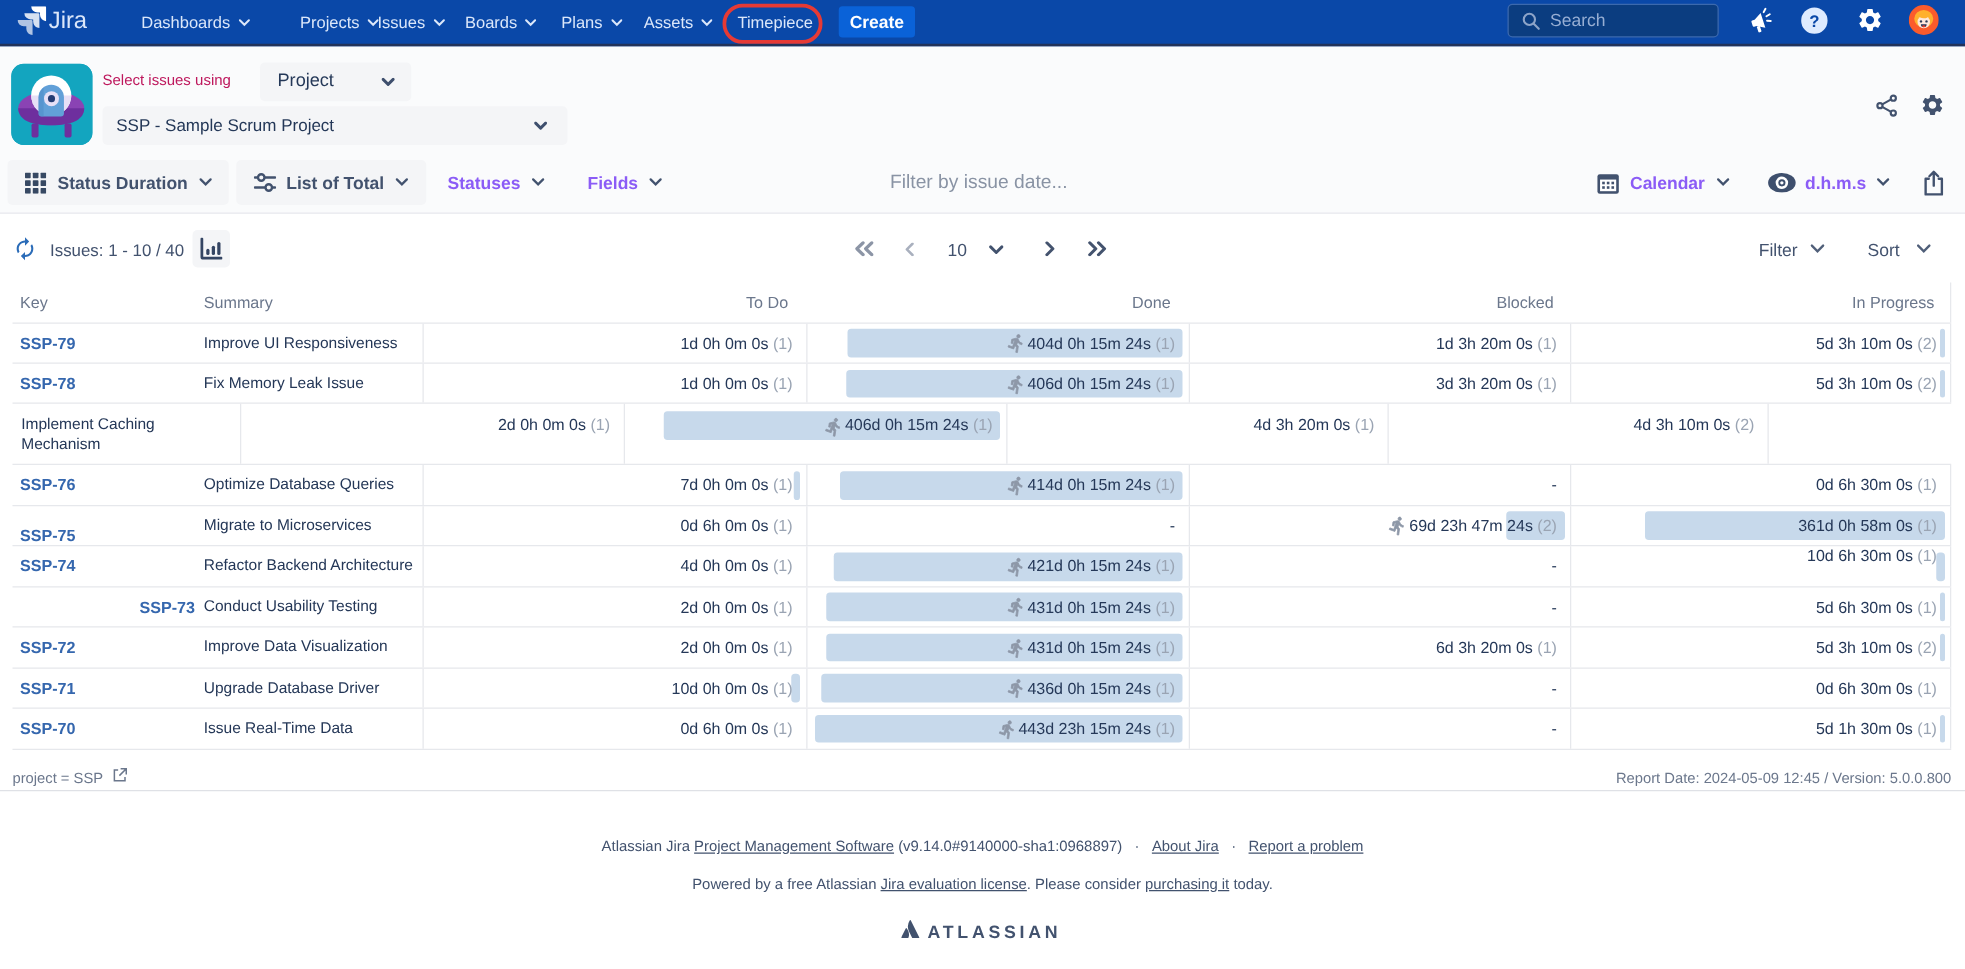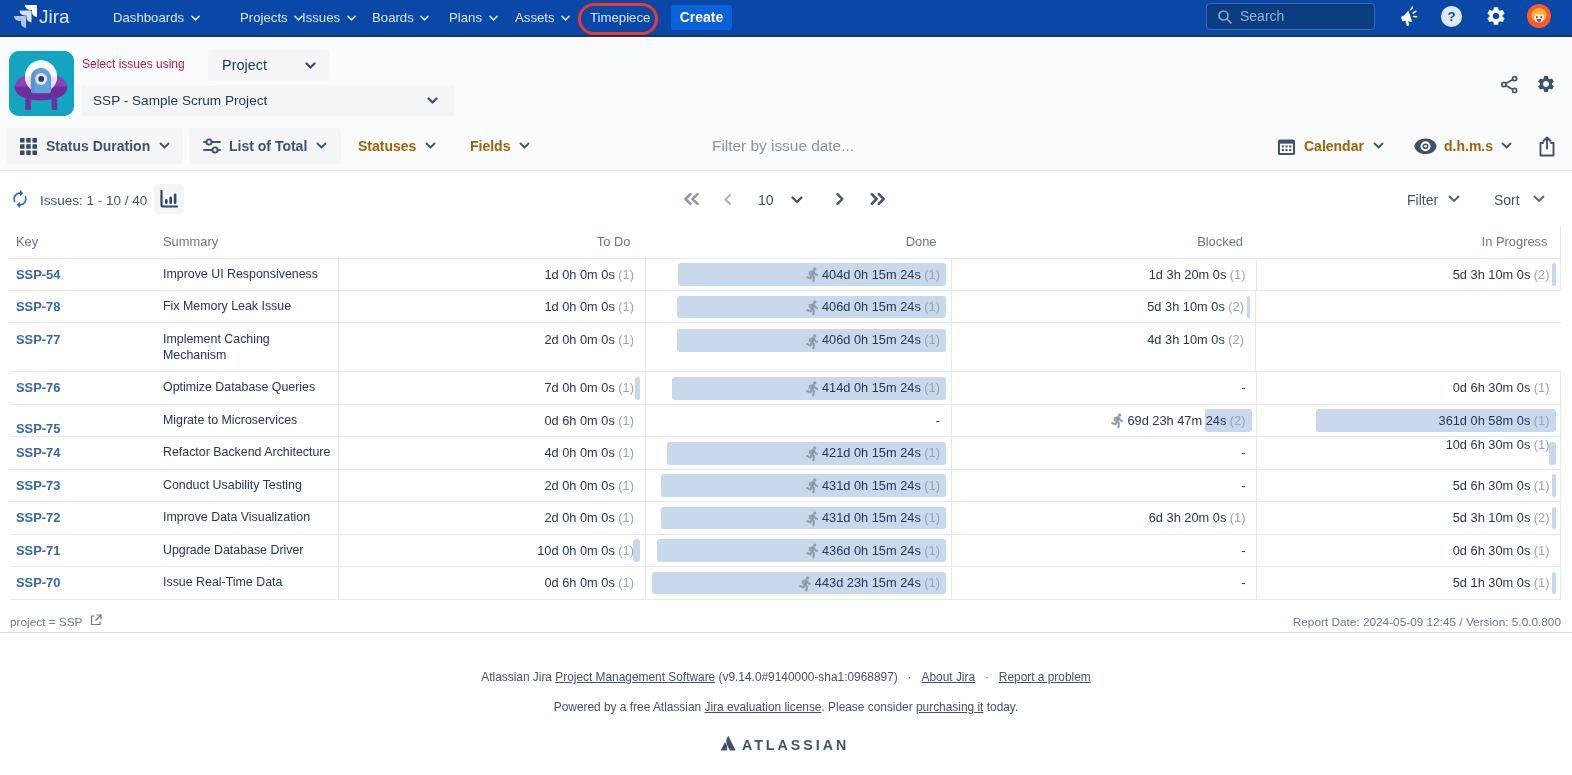--- a/index.html
+++ b/index.html
@@ -19,21 +19,21 @@
 
 #appicon { position:absolute; left:9px; top:51px; width:65px; height:65px; border-radius:10px; background:#13a5bf; }
 #selusing { position:absolute; left:82px; top:57px; font-size:12px; color:#be185d; }
 .drop { position:absolute; background:#f4f5f7; border-radius:4px; color:#243858; font-size:14.5px; }
 #drop1 { left:208px; top:50px; width:121px; height:31px; line-height:31px; padding-left:14px; }
 #drop2 { left:82px; top:85px; width:372px; height:31px; line-height:31px; padding-left:11px; font-size:13.6px; }
 .dchev { position:absolute; top:0; }
 
 
 .pill { position:absolute; top:128px; height:36px; background:#f4f5f7; border-radius:4px; display:flex; align-items:center; color:#42526e; font-size:14px; font-weight:bold; }
-.tlabel { position:absolute; top:128px; height:36px; display:flex; align-items:center; color:#a16207; font-size:14px; font-weight:bold; }
+.tlabel { position:absolute; top:128px; height:36px; display:flex; align-items:center; color:#8b5cf6; font-size:14px; font-weight:bold; }
 #fdate { position:absolute; left:712px; top:128px; height:36px; line-height:36px; color:#8993a4; font-size:15.4px; }
 
 
 .pgel { position:absolute; color:#42526e; font-size:14px; }
 
 
 #tbl { position:absolute; left:10px; top:226px; width:1551px; }
 .trow { display:flex; border-bottom:1px solid #e6e8ec; }
 .c { position:relative; }
 .ck { width:146px; padding-left:6px; }
@@ -287,21 +287,21 @@
       <div class="trow hdr" style="height:32.6px;">
         <div class="c ck" style="display:flex;align-items:center;">Key</div>
         <div class="c cs" style="display:flex;align-items:center;">Summary</div>
         <div class="c c1" style="display:flex;align-items:center;justify-content:flex-end;padding-right:14px;">To Do</div>
         <div class="c c2" style="display:flex;align-items:center;justify-content:flex-end;padding-right:14px;">Done</div>
         <div class="c c3" style="display:flex;align-items:center;justify-content:flex-end;padding-right:13px;">Blocked</div>
         <div class="c c4" style="display:flex;align-items:center;justify-content:flex-end;padding-right:12.5px;">In Progress</div>
       </div>
       <div class="trow" style="height:32.4px;">
         <div class="c ck" style="display:flex;align-items:center;">
-          <span class="key">SSP-54</span>
+          <span class="key">SSP-79</span>
         </div>
         <div class="c cs sum" style="display:flex;align-items:center;">
           <span style="white-space:nowrap">Improve UI Responsiveness</span>
         </div>
         <div class="c cd c1">
           <div class="dtx" style="align-items:center;">
             <span class="dur">1d 0h 0m 0s <span class="cnt">(1)</span></span>
           </div>
         </div>
         <div class="c cd c2">
@@ -339,46 +339,53 @@
         </div>
         <div class="c cd c2">
           <div class="bar" style="width:268.9px;"></div>
           <div class="dtx" style="align-items:center;">
             <svg class="runner" width="16" height="17" viewBox="0 0 24 24" fill="#8e98a8">
               <path stroke="#8e98a8" stroke-width="0.9" transform="rotate(8 12 12)" d="M13.49 5.48c1.1 0 2-.9 2-2s-.9-2-2-2-2 .9-2 2 .9 2 2 2zm-3.6 13.9l1-4.4 2.1 2v6h2v-7.5l-2.1-2 .6-3c1.3 1.5 3.3 2.5 5.5 2.5v-2c-1.9 0-3.5-1-4.3-2.4l-1-1.6c-.4-.6-1-1-1.7-1-.3 0-.5.1-.8.1l-5.2 2.2v4.7h2v-3.4l1.8-.7-1.6 8.1-4.9-1-.4 2 7 1.4z"></path>
             </svg>
             <span class="dur">406d 0h 15m 24s <span class="cnt">(1)</span></span>
           </div>
         </div>
+        <div class="c cd c3">
+          <div class="dtx" style="align-items:center;">
+            <span class="dur">3d 3h 20m 0s <span class="cnt">(1)</span></span>
+          </div>
+        </div>
         <div class="c cd c4">
           <div class="bar" style="width:3.4px;"></div>
           <div class="dtx" style="align-items:center;">
             <span class="dur">5d 3h 10m 0s <span class="cnt">(2)</span></span>
           </div>
         </div>
       </div>
       <div class="trow" style="height:48.8px;">
-        <div class="c ck" style="display:flex;align-items:flex-start;padding-top:8.8px;">
-          <span class="key">SSP-77</span>
-        </div>
         <div class="c cs sum" style="display:flex;align-items:flex-start;padding-top:8.8px;">
           <span style="white-space:normal">Implement Caching Mechanism</span>
         </div>
         <div class="c cd c1">
           <div class="dtx" style="align-items:flex-start;padding-top:8.8px;">
             <span class="dur">2d 0h 0m 0s <span class="cnt">(1)</span></span>
           </div>
         </div>
         <div class="c cd c2">
           <div class="bar" style="width:268.9px;top:5.5px;"></div>
           <div class="dtx" style="align-items:flex-start;padding-top:8.8px;">
             <svg class="runner" width="16" height="17" viewBox="0 0 24 24" fill="#8e98a8">
               <path stroke="#8e98a8" stroke-width="0.9" transform="rotate(8 12 12)" d="M13.49 5.48c1.1 0 2-.9 2-2s-.9-2-2-2-2 .9-2 2 .9 2 2 2zm-3.6 13.9l1-4.4 2.1 2v6h2v-7.5l-2.1-2 .6-3c1.3 1.5 3.3 2.5 5.5 2.5v-2c-1.9 0-3.5-1-4.3-2.4l-1-1.6c-.4-.6-1-1-1.7-1-.3 0-.5.1-.8.1l-5.2 2.2v4.7h2v-3.4l1.8-.7-1.6 8.1-4.9-1-.4 2 7 1.4z"></path>
             </svg>
             <span class="dur">406d 0h 15m 24s <span class="cnt">(1)</span></span>
+          </div>
+        </div>
+        <div class="c cd c3">
+          <div class="dtx" style="align-items:flex-start;padding-top:8.8px;">
+            <span class="dur">4d 3h 20m 0s <span class="cnt">(1)</span></span>
           </div>
         </div>
         <div class="c cd c4">
           <div class="dtx" style="align-items:flex-start;padding-top:8.8px;">
             <span class="dur">4d 3h 10m 0s <span class="cnt">(2)</span></span>
           </div>
         </div>
       </div>
       <div class="trow" style="height:32.4px;">
         <div class="c ck" style="display:flex;align-items:center;">
@@ -473,21 +480,21 @@
           </div>
         </div>
         <div class="c cd c4">
           <div class="bar" style="width:6.8px;"></div>
           <div class="dtx" style="align-items:flex-start;">
             <span class="dur">10d 6h 30m 0s <span class="cnt">(1)</span></span>
           </div>
         </div>
       </div>
       <div class="trow" style="height:32.4px;">
-        <div class="c ck" style="display:flex;align-items:center;">
+        <div class="c ck" style="display:flex;align-items:center;justify-content:flex-end;">
           <span class="key">SSP-73</span>
         </div>
         <div class="c cs sum" style="display:flex;align-items:center;">
           <span style="white-space:nowrap">Conduct Usability Testing</span>
         </div>
         <div class="c cd c1">
           <div class="dtx" style="align-items:center;">
             <span class="dur">2d 0h 0m 0s <span class="cnt">(1)</span></span>
           </div>
         </div>

